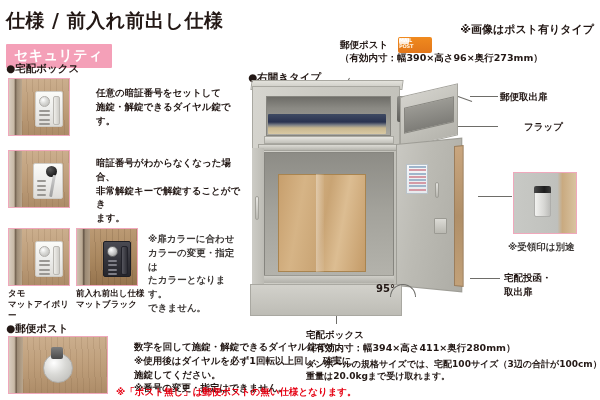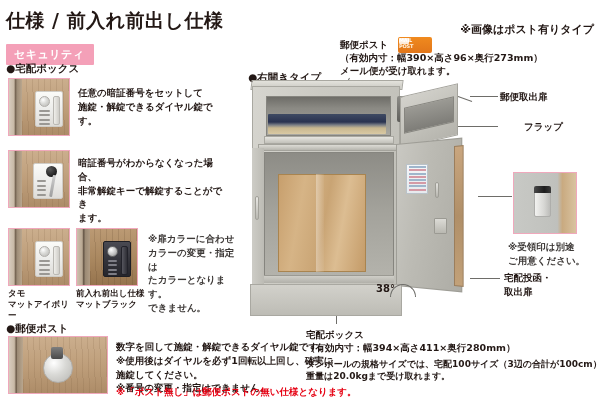--- a/index.html
+++ b/index.html
@@ -25,21 +25,21 @@
   }
   .top-note {
     position: absolute; right: 6px; top: 10px;
     font-size: 11px; font-weight: 700; color: #231815;
     white-space: nowrap;
     margin-top: 12px;
   }
   .badge-security {
     position: absolute; left: 6px; top: 44px;
     background: #f4a0b8; color: #ffffff;
-    font-size: 11px; font-weight: 700;
+    font-size: 14px; font-weight: 700;
     padding: 3px 9px 3px 8px;
     letter-spacing: .5px;
     border-radius: 1px;
     white-space: nowrap;
   }
 
   
   .sec-head {
     position: absolute;
     font-size: 10.5px; font-weight: 700; color: #231815;
@@ -108,20 +108,21 @@
     transform: rotate(10deg);
   }
   .key-head {
     position: absolute; border-radius: 50%;
     background: radial-gradient(circle at 35% 30%, #5a5a5a, #1e1e1e 70%);
   }
   .body-text {
     position: absolute;
     font-size: 9.5px; line-height: 1.45; color: #231815;
     font-weight: 700;
+    margin-left: 18px;
   }
   .note-text {
     position: absolute;
     font-size: 9.5px; line-height: 1.45; color: #3e3a38; font-weight: 700;
   }
   .caption {
     position: absolute;
     font-size: 8.5px; line-height: 1.3; color: #231815; font-weight: 700;
   }
   .red-note {
@@ -425,42 +426,40 @@
 
   <div class="callout" style="left:248px; top:70px; font-size:10.5px;">●右開きタイプ</div>
 
   <div class="callout" style="left:340px; top:38px;">郵便ポスト</div>
   <div class="logo-badge">
     <span class="l1">MAIL</span>
     <span class="l2">POST</span>
     <span class="tab"></span>
   </div>
   <div class="callout" style="left:340px; top:51px;">（有効内寸：幅390×高さ96×奥行273mm）</div>
-  <div class="callout" style="left:340px; top:64px;">メール便が受け取れます。</div>
 
   <div class="lead lead-v" style="left:349px; top:78px; height:16px; transform:rotate(28deg); transform-origin:top center;"></div>
   <div class="lead" style="left:312px; top:96px; width:44px; height:1px; transform:rotate(22deg); transform-origin:left center;"></div>
 
   <div class="lead lead-h" style="left:470px; top:96px; width:28px;"></div>
   <div class="lead" style="left:452px; top:101px; width:20px; height:1px; transform:rotate(20deg); transform-origin:right center;"></div>
   <div class="callout" style="left:500px; top:90px;">郵便取出扉</div>
 
   <div class="lead lead-h" style="left:450px; top:126px; width:48px;"></div>
   <div class="callout" style="left:524px; top:120px;">フラップ</div>
 
   <div class="seal-thumb">
     <div class="bg"></div>
     <div class="seal-body"></div>
     <div class="seal-cap"></div>
   </div>
   <div class="lead lead-h" style="left:478px; top:196px; width:34px;"></div>
 
   <div class="note-text" style="left:508px; top:240px; width:90px;">
     <div>※受領印は別途</div>
-    <div>ご用意ください。</div>
   </div>
 
   <div class="lead lead-h" style="left:470px; top:278px; width:30px;"></div>
   <div class="callout" style="left:504px; top:271px;">
     <div>宅配投函・</div>
     <div>取出扉</div>
   </div>
 
   <div class="lead lead-v" style="left:336px; top:248px; height:76px;"></div>
   <div class="callout" style="left:306px; top:328px;">宅配ボックス</div>
@@ -500,15 +499,15 @@
         <i></i>
         <i></i>
         <i></i>
     </div>
     <div class="door-inner-handle"></div>
     <div class="door-lockbox"></div>
 
     <div class="cab-base"></div>
     <div class="angle-arc"></div>
   </div>
-  <div class="angle-label" style="left:376px; top:283px;">38°</div>
+  <div class="angle-label" style="left:376px; top:283px;">95°</div>
 
 </div>
 
 </body></html>

